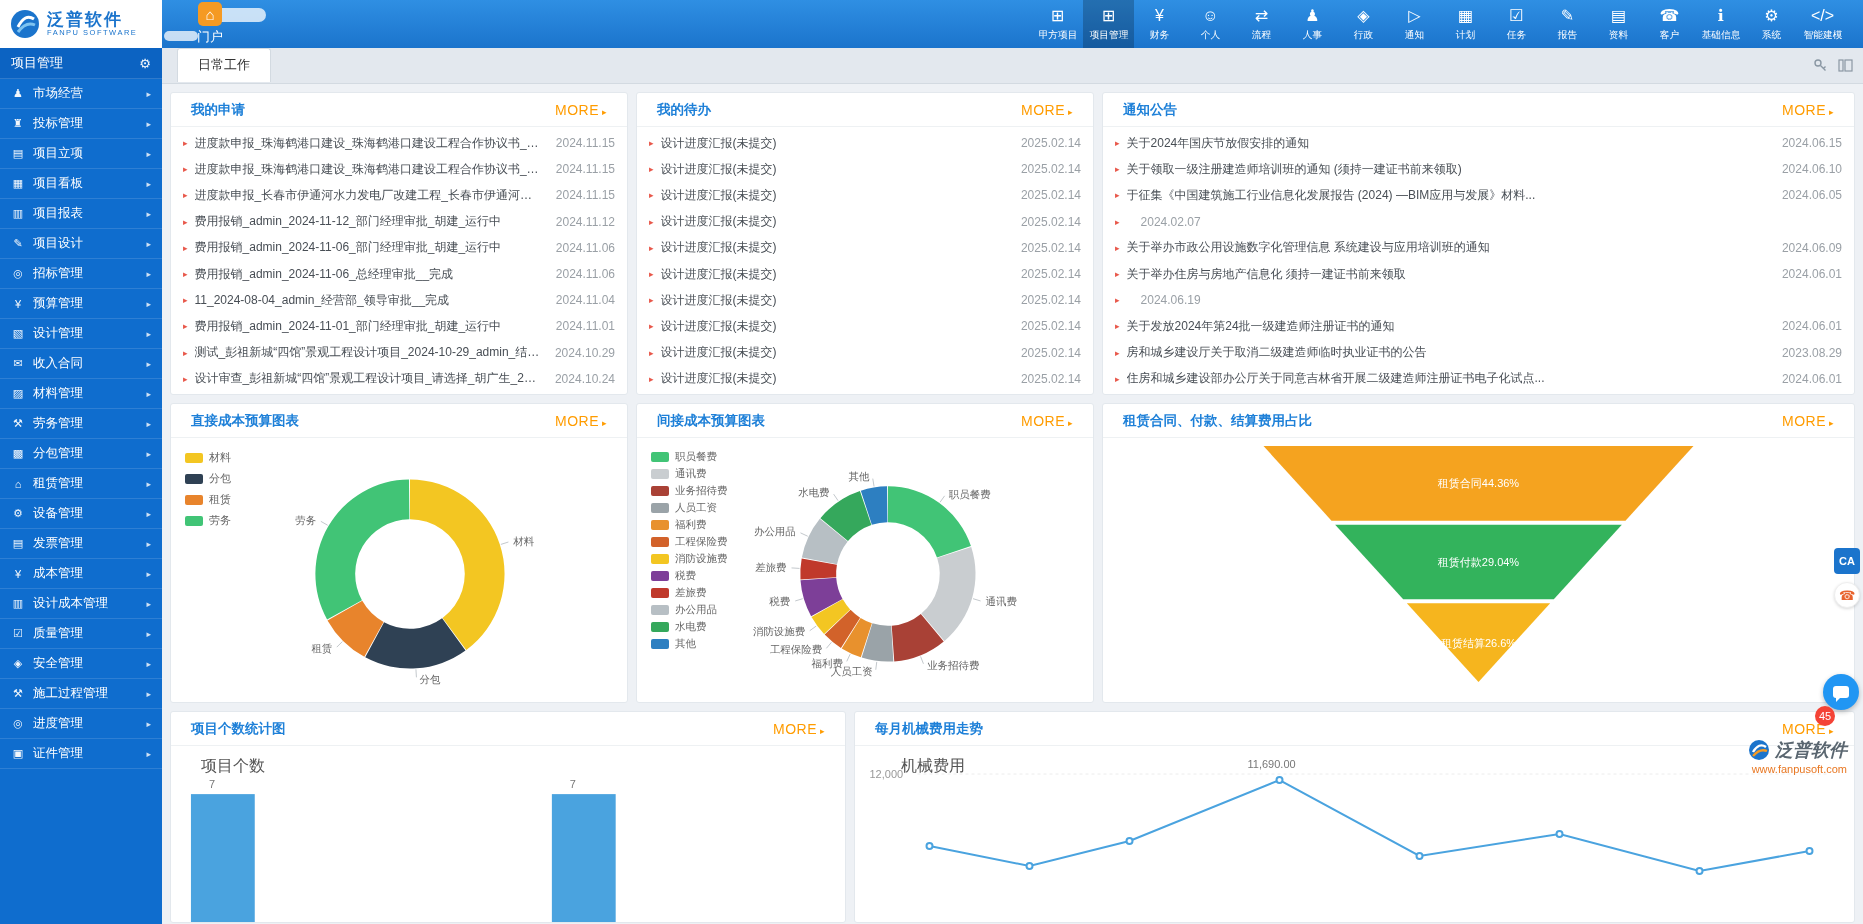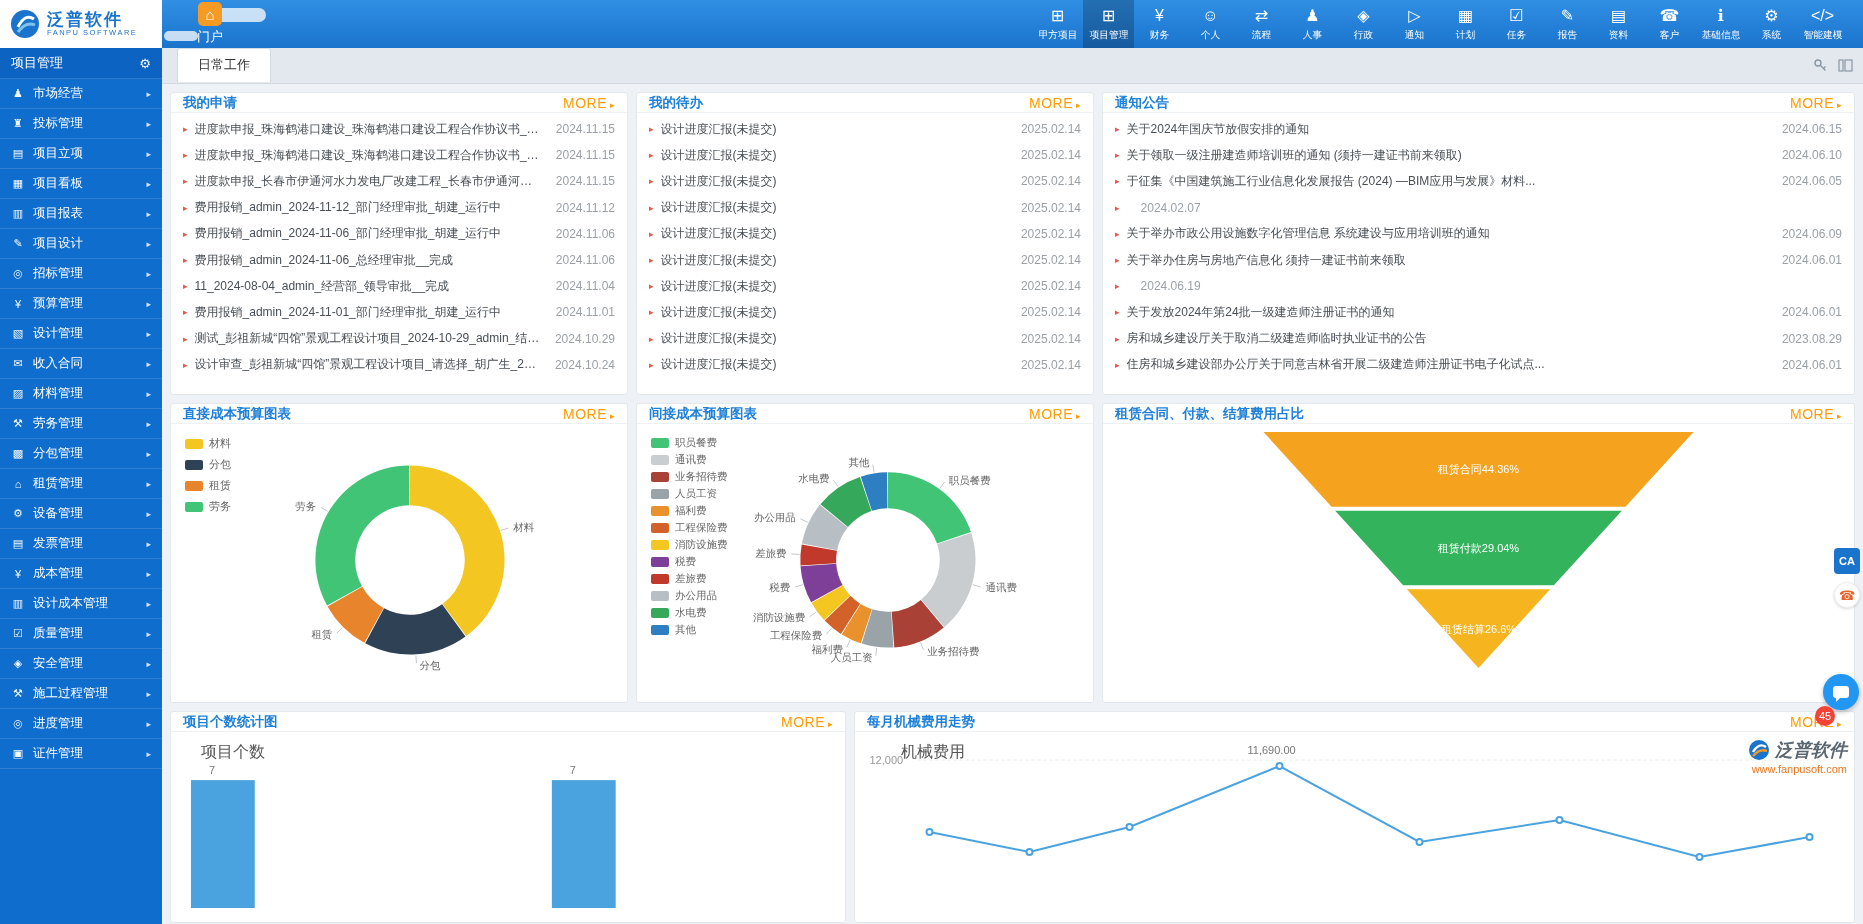--- a/index.html
+++ b/index.html
@@ -55,21 +55,21 @@
   .crow { display:flex; gap:8px; }
   .panel { background:#fff; border:1px solid #e3e8ed; border-radius:3px; overflow:hidden; position:relative; }
   .col-a { flex:0 0 458px; }
   .col-b { flex:0 0 458px; }
   .col-c { flex:1; }
   .r1 { height:303px; }
   .r2 { height:300px; }
   .r3 { height:212px; }
   .r3a { flex:0 0 676px; }
   .r3b { flex:1; }
-  .phead { height:20px; display:flex; align-items:center; padding:0 12px; border-bottom:1px solid #eef1f3; }
+  .phead { height:34px; display:flex; align-items:center; padding:0 20px; border-bottom:1px solid #eef1f3; }
   .ptitle { color:#1e80d8; font-size:13.5px; font-weight:bold; }
   .more { margin-left:auto; color:#ff9c00; font-size:14px; letter-spacing:.5px; cursor:pointer;text-align:right; }
   .more::after { content:"▸"; margin-left:3px; font-size:9px; }
 
   .plist { padding:3px 12px 0; }
   .lrow { display:flex; align-items:center; height:26.2px; font-size:12px; color:#484e55; cursor:pointer; }
   .bullet { color:#e8574a; font-size:9px; margin-right:7px; flex:0 0 auto; }
   .ltxt { flex:1; overflow:hidden; text-overflow:ellipsis; white-space:nowrap; }
   .ldate { color:#9aa0a6; margin-left:14px; flex:0 0 auto; }
 

